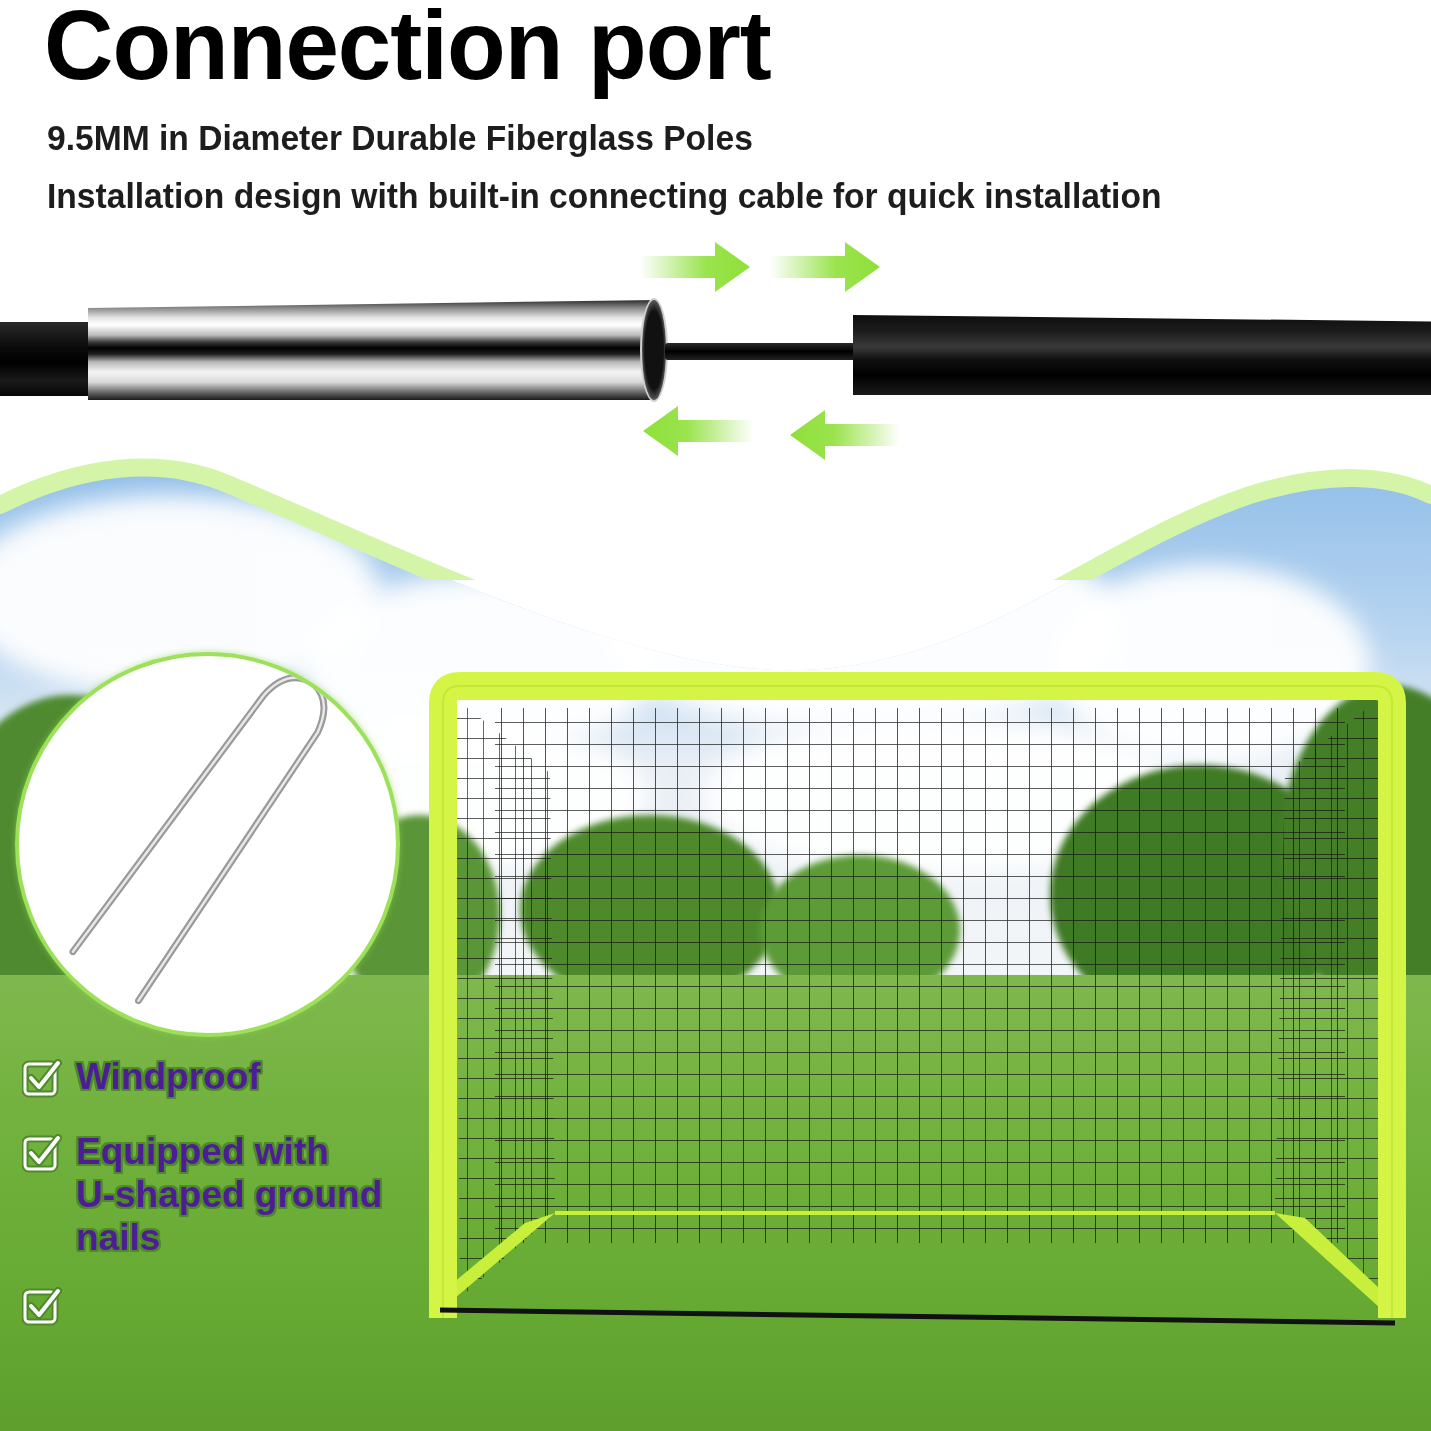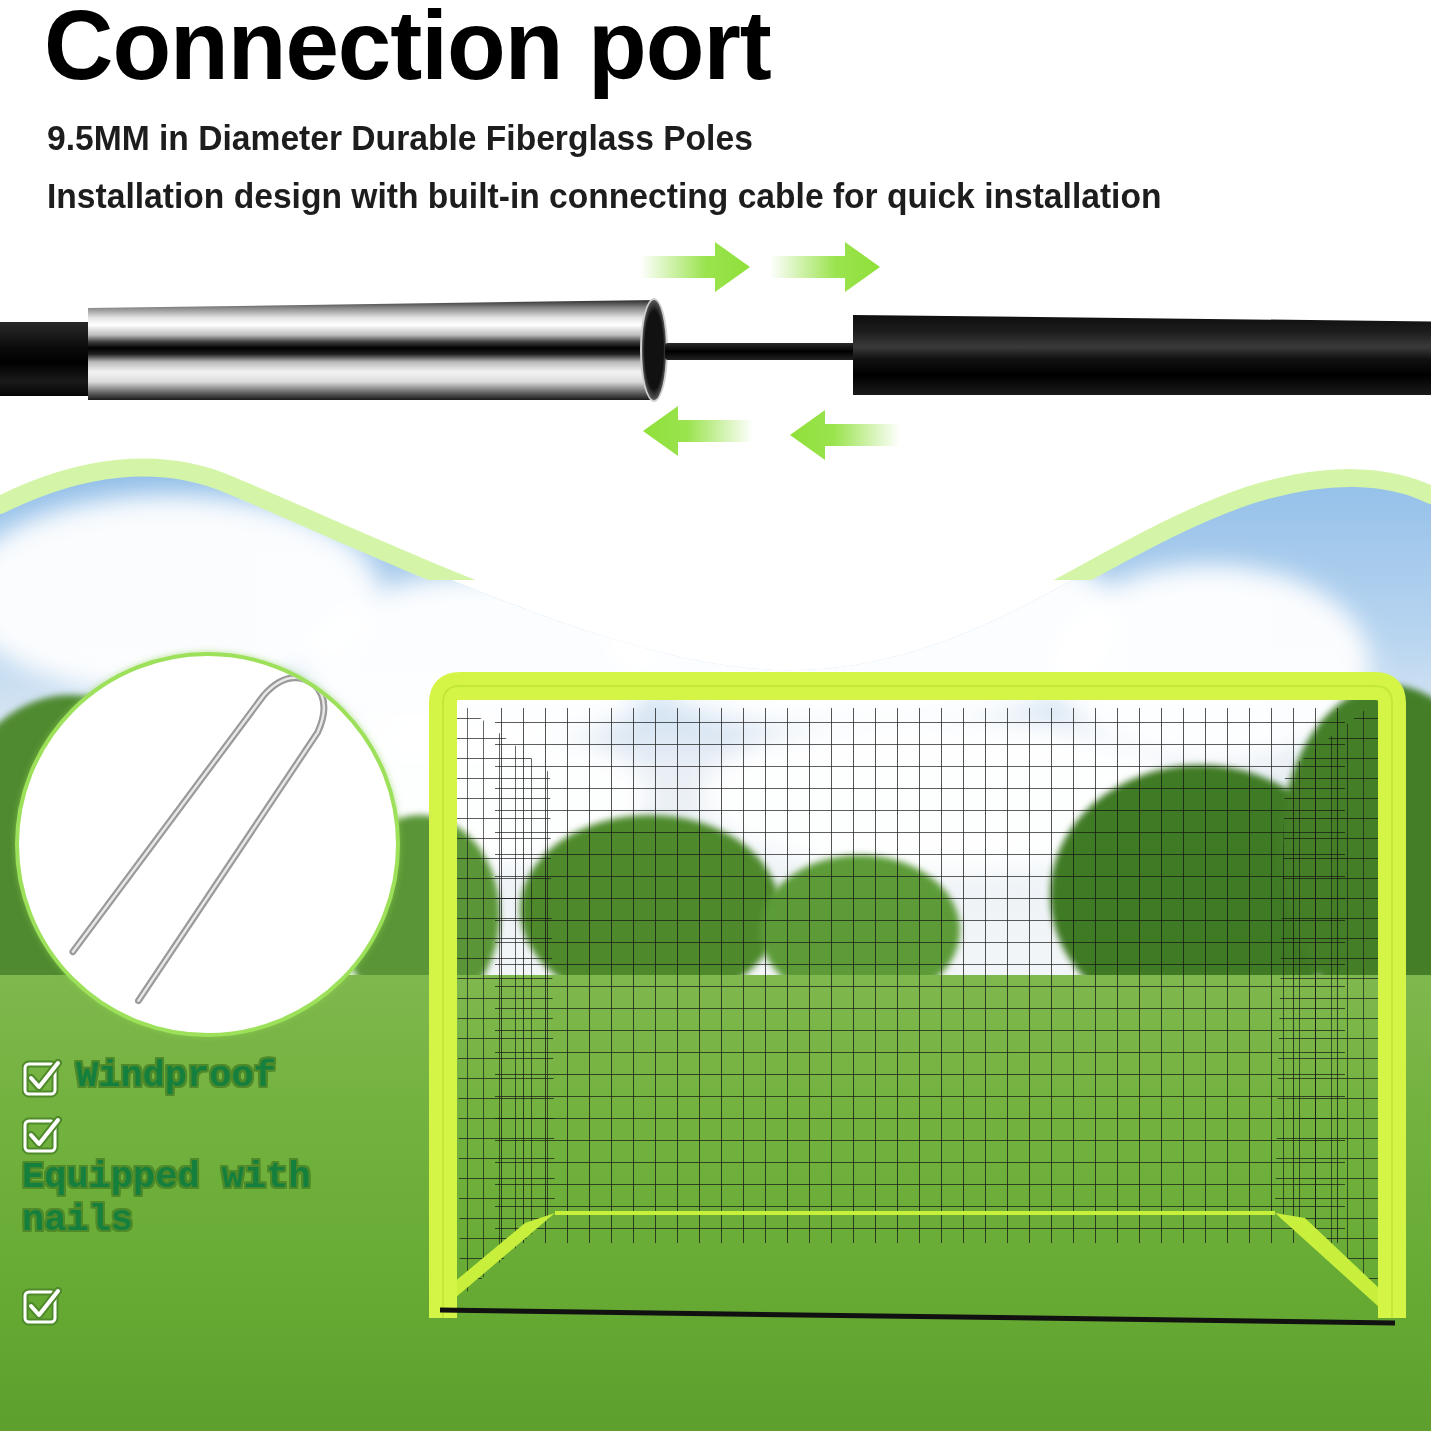--- a/index.html
+++ b/index.html
@@ -81,22 +81,22 @@
       box-shadow: 0 0 6px rgba(140,210,80,0.6);
       overflow: hidden;
     }
     .stake-circle svg { width: 100%; height: 100%; }
 
     
     .features { position: absolute; left: 22px; top: 1055px; }
     .feature { position: absolute; left: 0; display: flex; align-items: flex-start; }
     .check-icon { width: 40px; height: 40px; margin-right: 14px; margin-top: 4px; }
     .feature-text {
-      font-family: Liberation Mono, monospace; font-weight: 700; font-size: 37px;
-      color: #15803d; line-height: 43px;
+      font-family: Liberation Sans, sans-serif; font-weight: 700; font-size: 37px;
+      color: #4c1d95; line-height: 43px;
       text-shadow:
         -2px -2px 0 #4f8a2a, 2px -2px 0 #4f8a2a, -2px 2px 0 #4f8a2a, 2px 2px 0 #4f8a2a,
         0 -2px 0 #4f8a2a, 0 2px 0 #4f8a2a, -2px 0 0 #4f8a2a, 2px 0 0 #4f8a2a;
       white-space: nowrap;
     }
 
     
     .goal { position: absolute; left: 435px; top: 678px; width: 965px; height: 650px; }
     .goal svg { width: 100%; height: 100%; overflow: visible; }
   </style>
@@ -185,29 +185,30 @@
       <rect x="3" y="5" width="30" height="30" rx="4" fill="none" stroke="#4f8a2a" stroke-width="7"></rect>
       <rect x="3" y="5" width="30" height="30" rx="4" fill="none" stroke="#ffffff" stroke-width="3"></rect>
       <path d="M9,19 L17,28 L36,4" fill="none" stroke="#4f8a2a" stroke-width="8" stroke-linecap="round" stroke-linejoin="round"></path>
       <path d="M9,19 L17,28 L36,4" fill="none" stroke="#ffffff" stroke-width="4" stroke-linecap="round" stroke-linejoin="round"></path>
     </svg>
     <div class="feature-text">
       <div>Windproof</div>
     </div>
   </div>
 
-  <div class="feature" style="top:57px;flex-direction:column;">
+  <div class="feature" style="top:75px;">
     <svg class="check-icon" viewBox="0 0 40 40">
       <rect x="3" y="5" width="30" height="30" rx="4" fill="none" stroke="#4f8a2a" stroke-width="7"></rect>
       <rect x="3" y="5" width="30" height="30" rx="4" fill="none" stroke="#ffffff" stroke-width="3"></rect>
       <path d="M9,19 L17,28 L36,4" fill="none" stroke="#4f8a2a" stroke-width="8" stroke-linecap="round" stroke-linejoin="round"></path>
       <path d="M9,19 L17,28 L36,4" fill="none" stroke="#ffffff" stroke-width="4" stroke-linecap="round" stroke-linejoin="round"></path>
     </svg>
     <div class="feature-text">
       <div>Equipped with</div>
+      <div>U-shaped ground</div>
       <div>nails</div>
     </div>
   </div>
 
   <div class="feature" style="top:228px;">
     <svg class="check-icon" viewBox="0 0 40 40">
       <rect x="3" y="5" width="30" height="30" rx="4" fill="none" stroke="#4f8a2a" stroke-width="7"></rect>
       <rect x="3" y="5" width="30" height="30" rx="4" fill="none" stroke="#ffffff" stroke-width="3"></rect>
       <path d="M9,19 L17,28 L36,4" fill="none" stroke="#4f8a2a" stroke-width="8" stroke-linecap="round" stroke-linejoin="round"></path>
       <path d="M9,19 L17,28 L36,4" fill="none" stroke="#ffffff" stroke-width="4" stroke-linecap="round" stroke-linejoin="round"></path>

